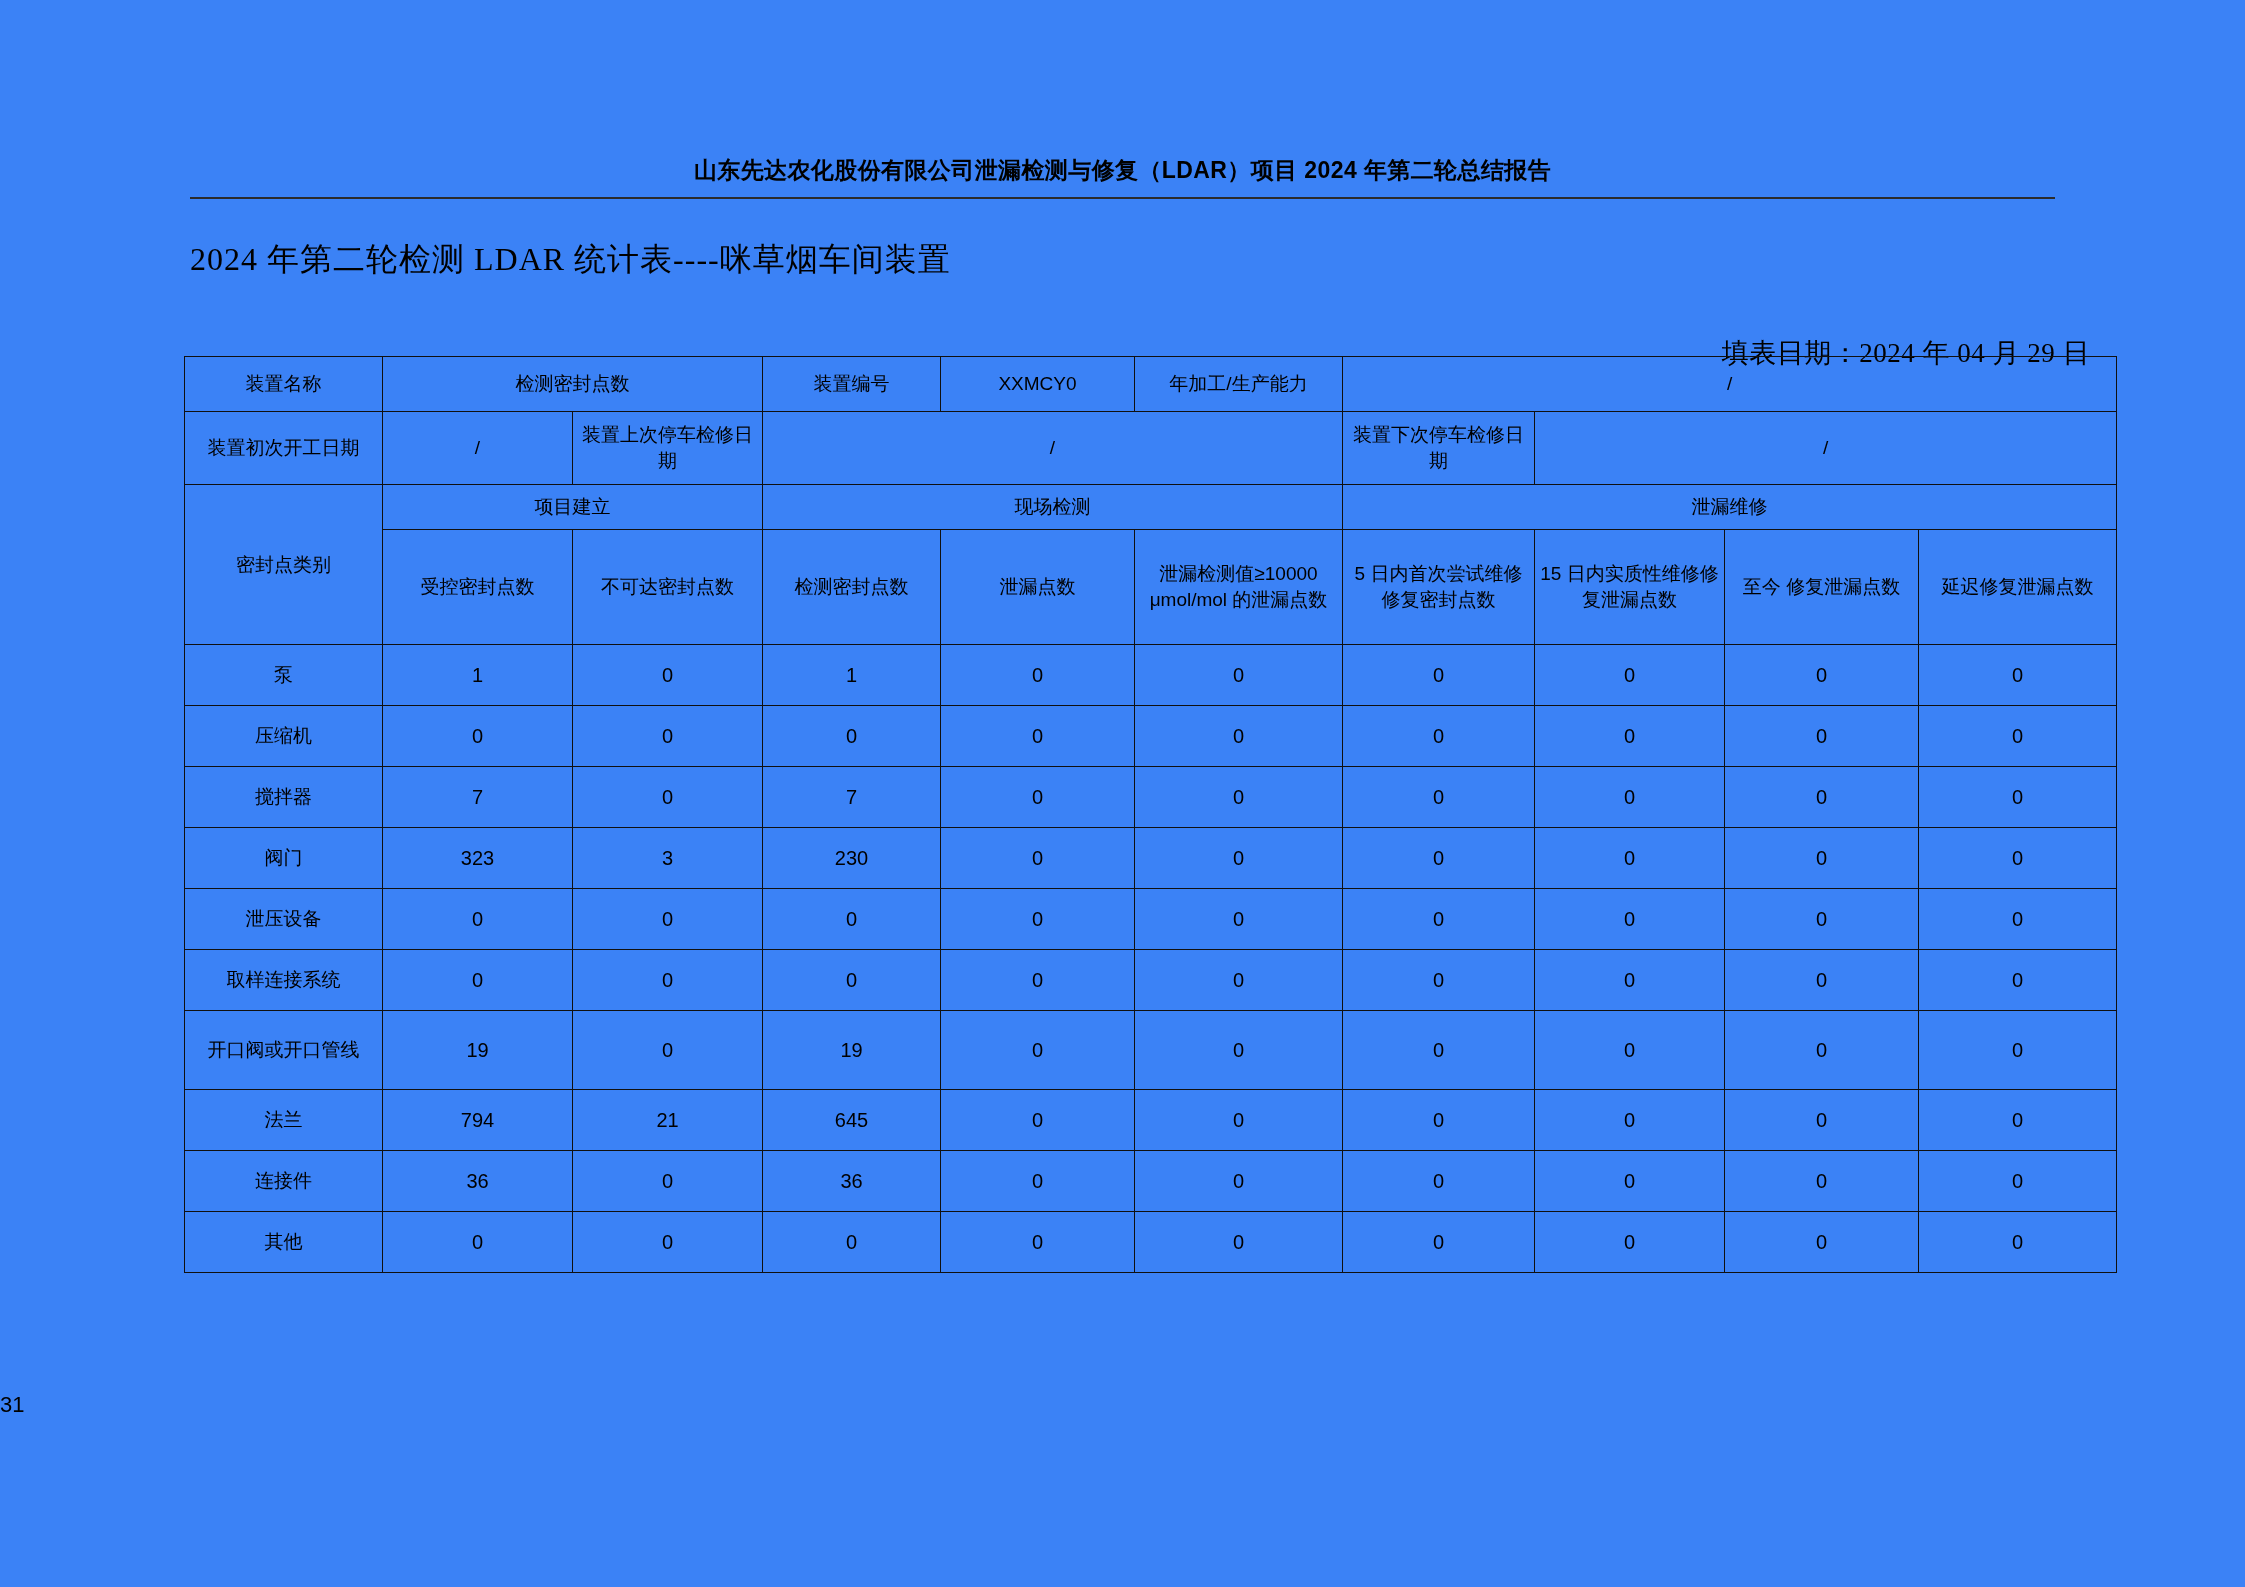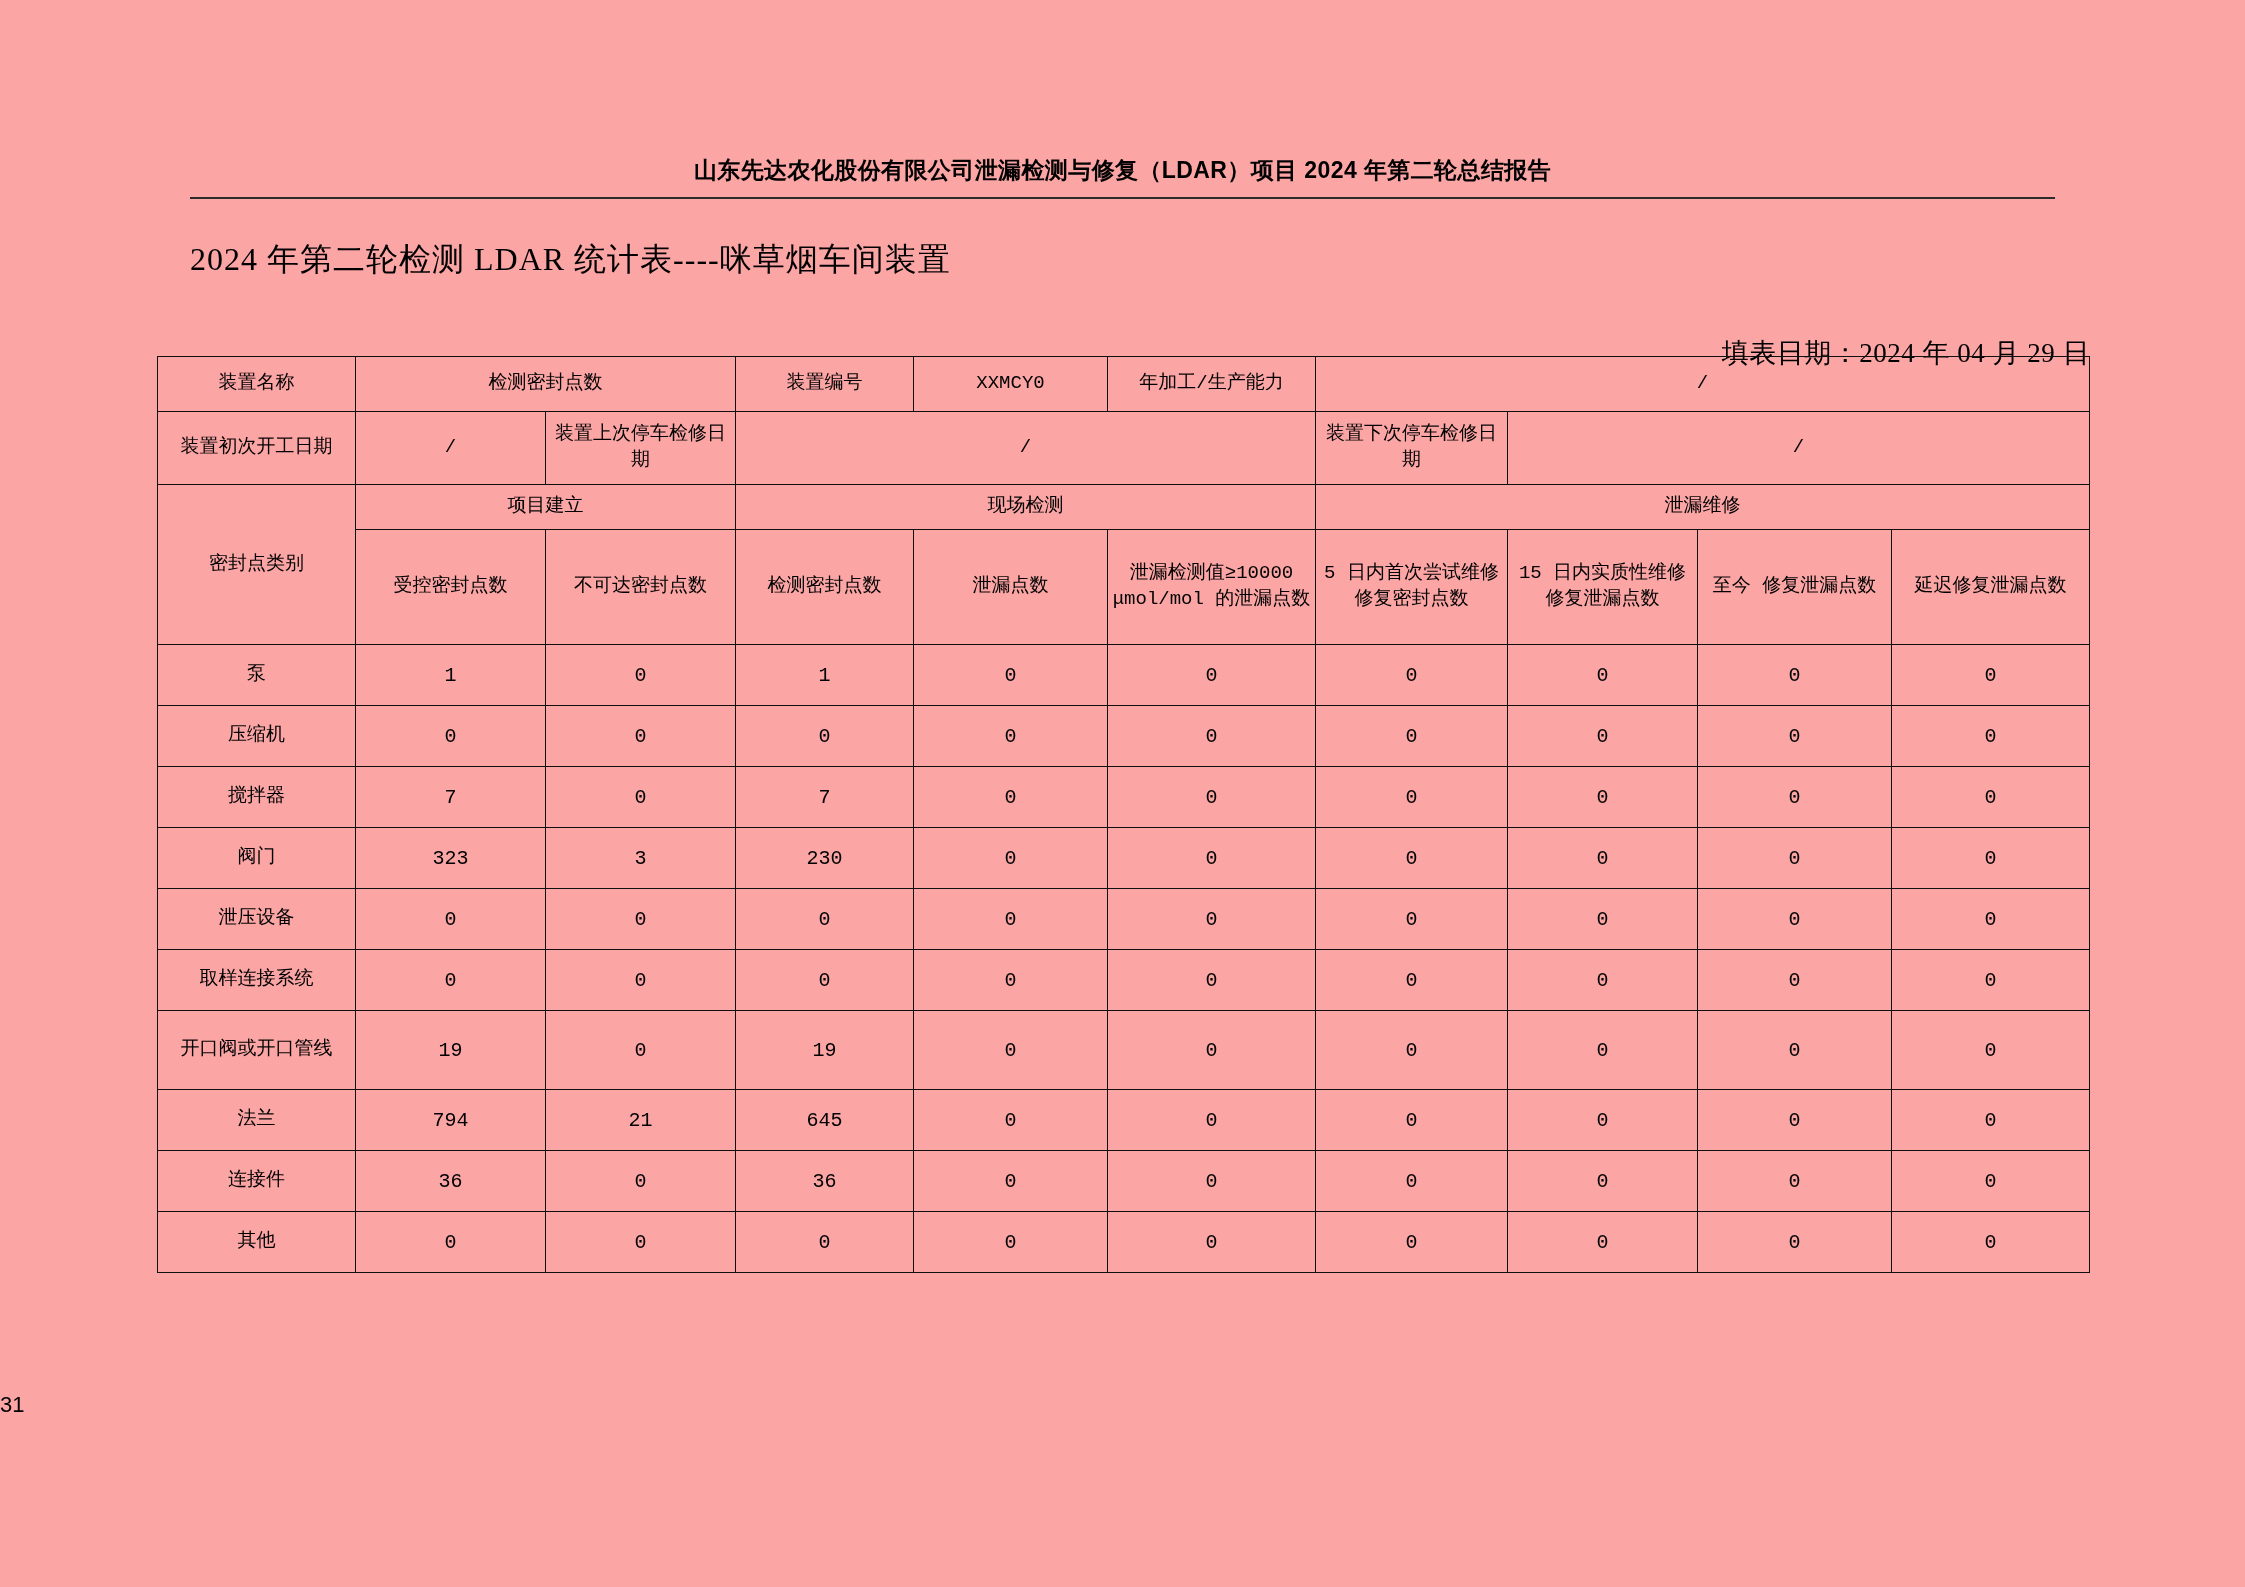--- a/index.html
+++ b/index.html
@@ -9,21 +9,21 @@
     background: #ffffff;
   }
   body {
     font-family: "Liberation Serif", "DejaVu Serif", serif;
     color: #000000;
   }
   .page {
     position: relative;
     width: 2245px;
     height: 1587px;
-    background: #fca5a5;
+    background: #3b82f6;
     box-sizing: border-box;
     overflow: hidden;
   }
 
   
   .doc-header {
     position: absolute;
     left: 190px;
     top: 155px;
     width: 1865px;
@@ -73,23 +73,24 @@
   .tbl-wrap {
     position: absolute;
     left: 157px;
     top: 356px;
     width: 1932px;
   }
   table.ldar {
     border-collapse: collapse;
     table-layout: fixed;
     width: 1932px;
-    font-family: Liberation Mono, monospace;
+    font-family: Liberation Sans, sans-serif;
     font-size: 19px;
     color: #000;
+    margin-left: 27px;
   }
   table.ldar td {
     border: 1px solid #101010;
     text-align: center;
     vertical-align: middle;
     padding: 3px 4px;
     line-height: 1.35;
     word-break: break-word;
   }
   td.hcell { font-size: 19px; }

